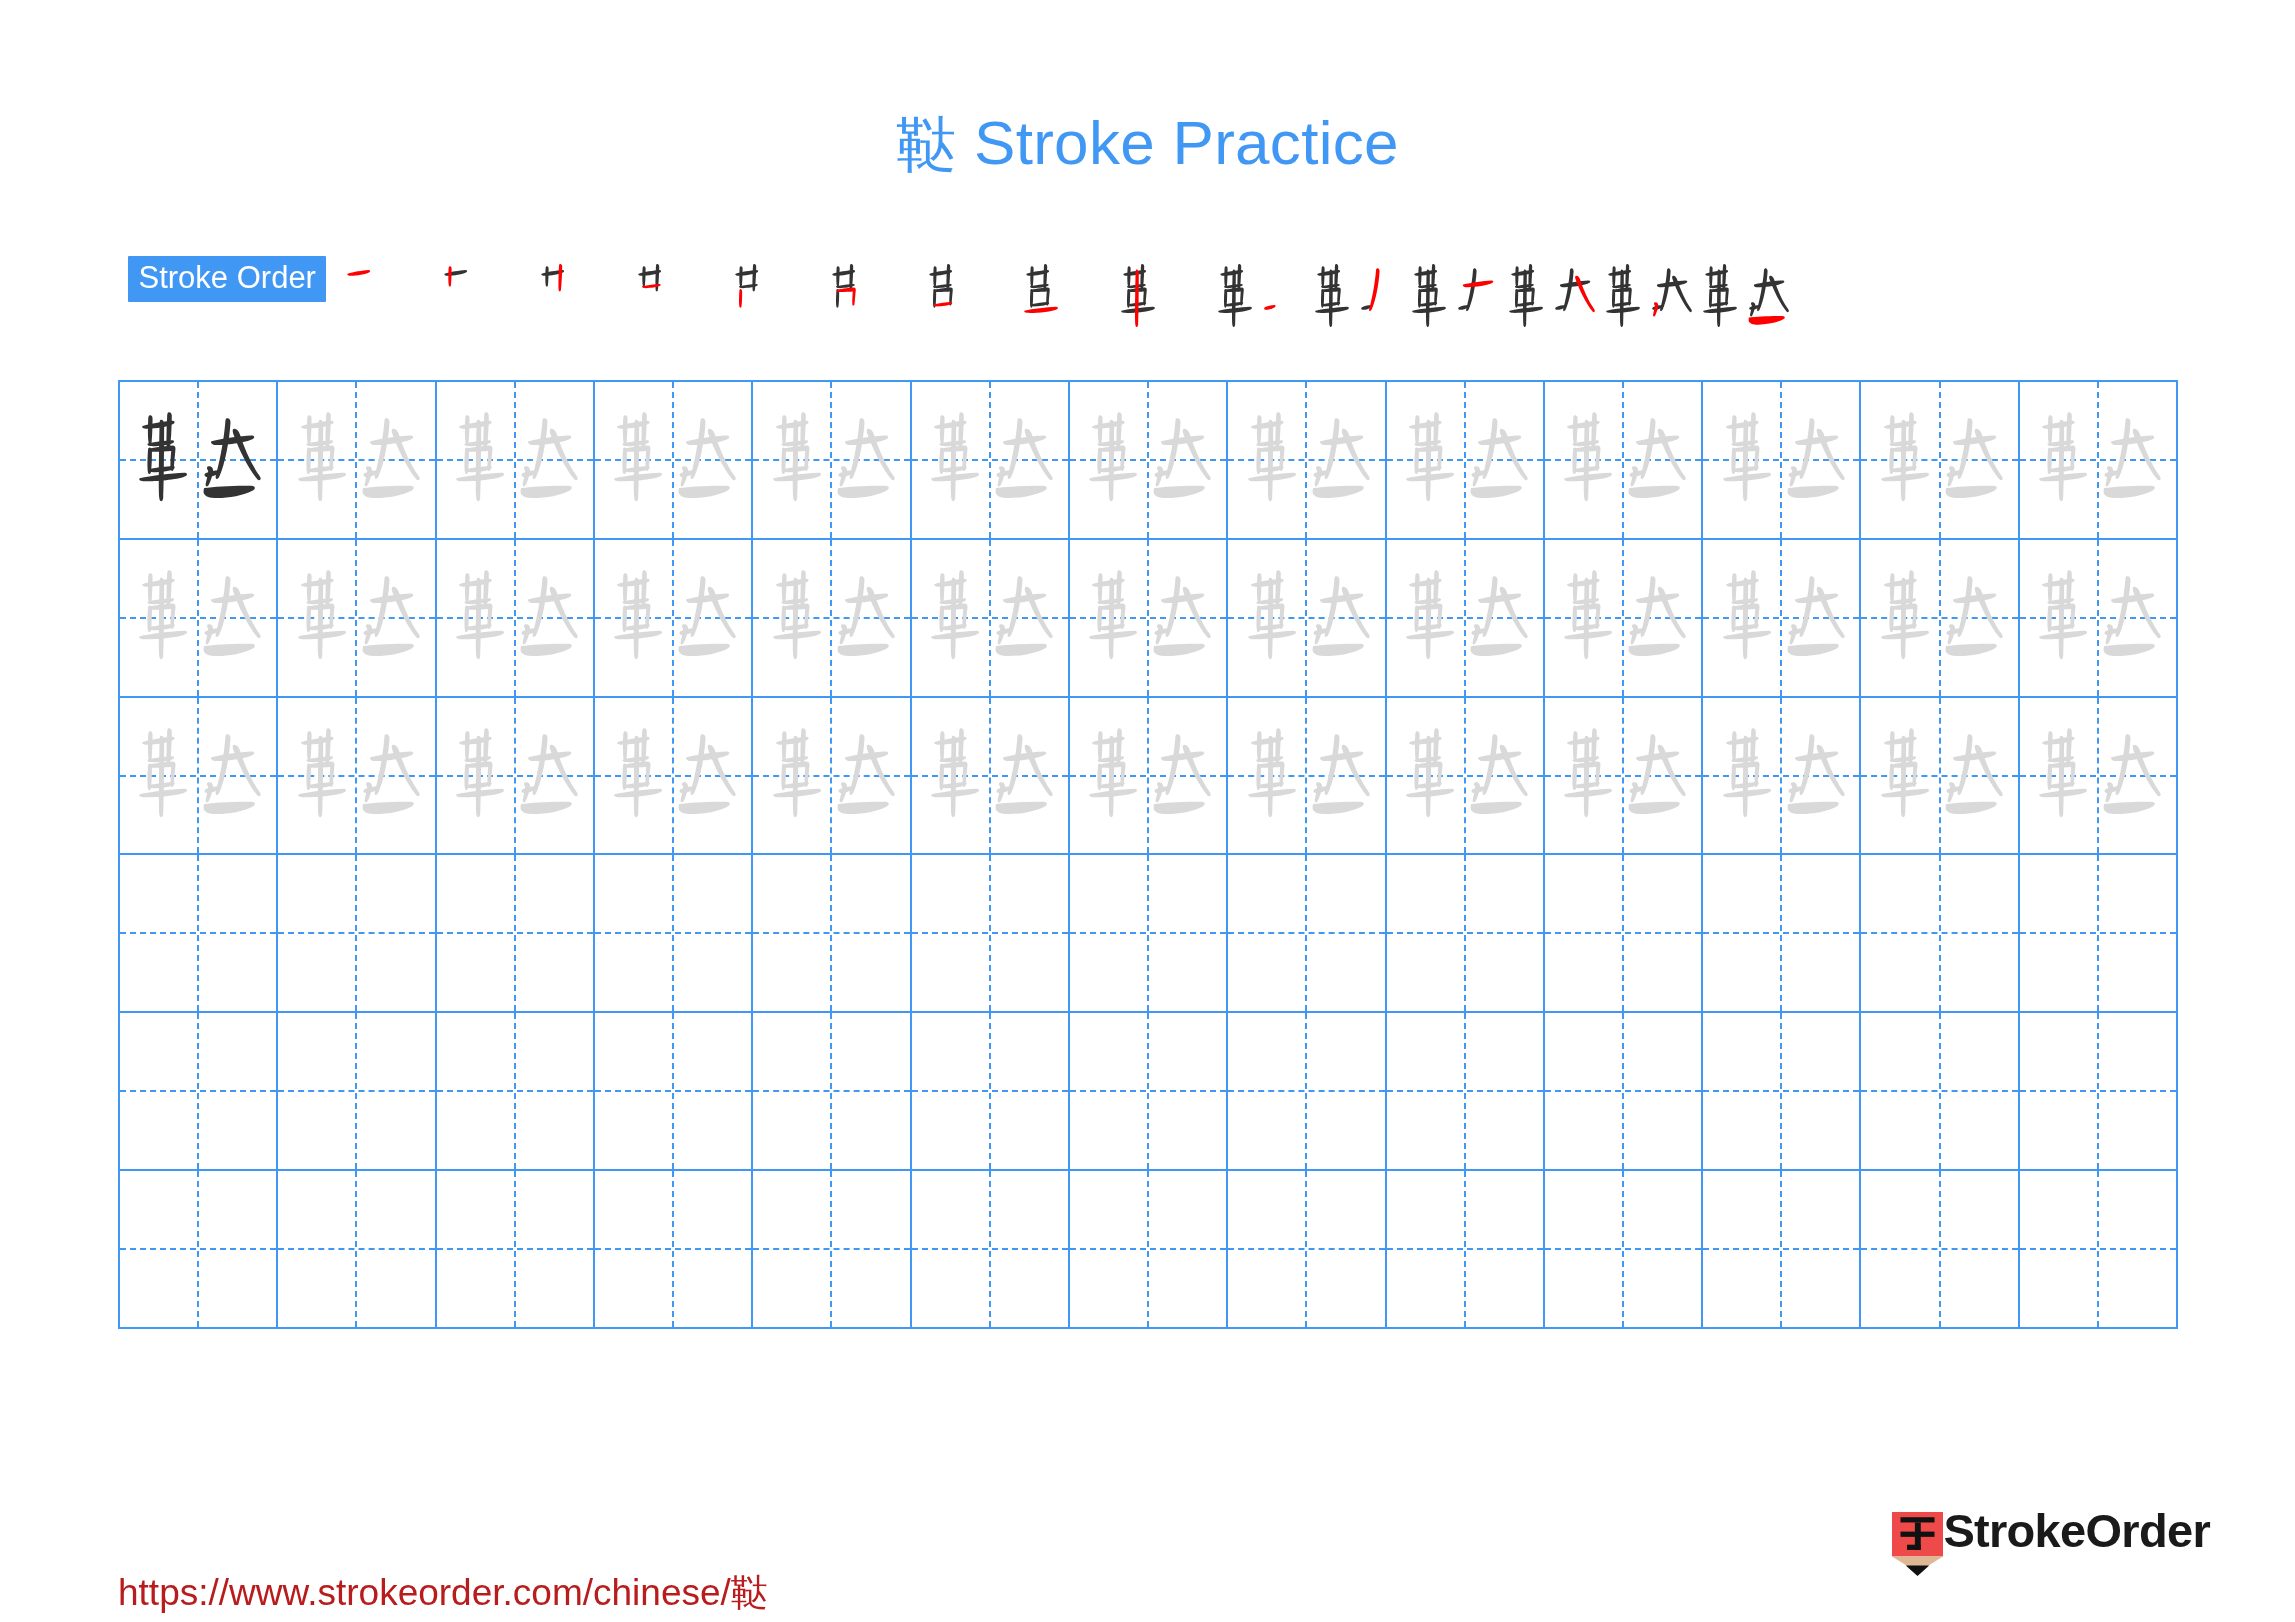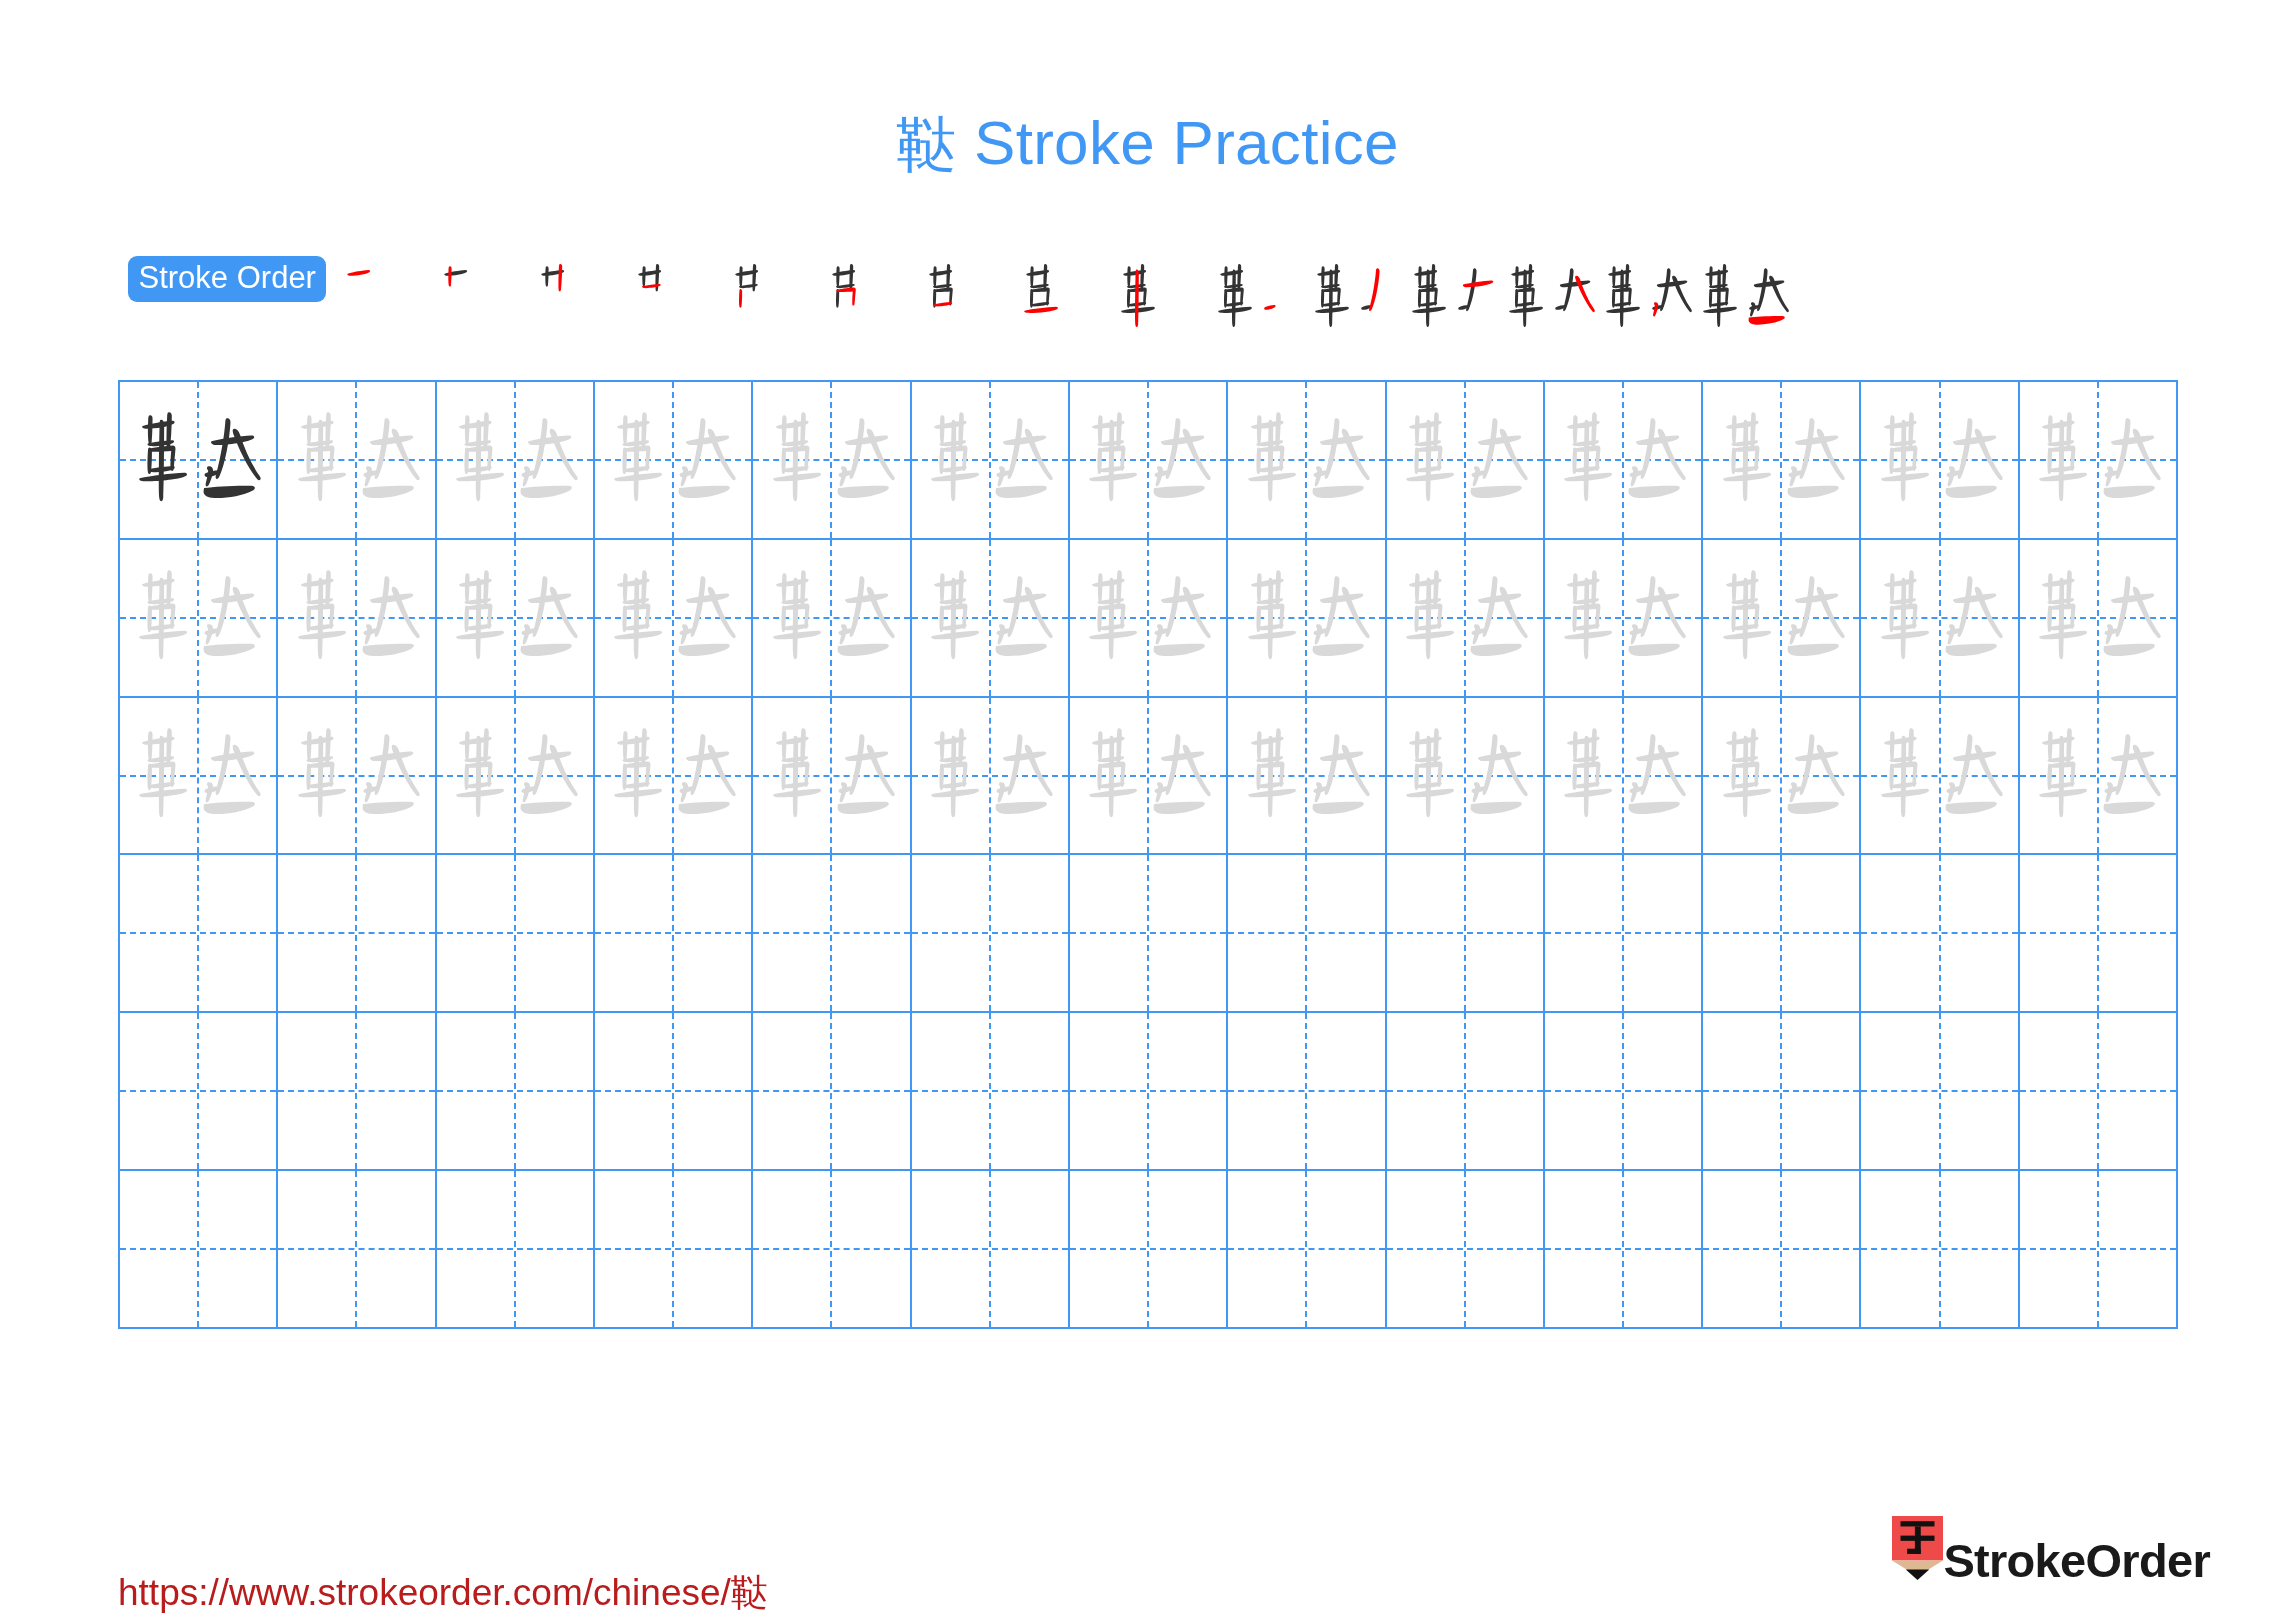--- a/index.html
+++ b/index.html
@@ -42,21 +42,21 @@
     width: 2042px;
     height: 85px;
     display: flex;
     align-items: flex-start;
   }
   #stroke-order-badge {
     background: #4098f4;
     color: #ffffff;
     font-size: 31px;
     font-weight: 400;
-    border-radius: 9px;
+    border-radius: 1px;
     padding: 5.9px 10.5px 8.5px 10.5px;
     line-height: 1;
     white-space: nowrap;
     flex: 0 0 auto;
     margin-top: 1.3px;
   }
   #stroke-steps {
     flex: 1 1 auto;
     display: flex;
     align-items: flex-start;
@@ -145,21 +145,21 @@
     font-size: 37px;
     color: #b91c1c;
     white-space: nowrap;
     letter-spacing: 0px;
   }
   #footer-logo {
     position: absolute;
     right: 85px;
     top: 1512px;
     display: flex;
-    align-items: flex-end;
+    align-items: flex-start;
     gap: 0;
     height: 72px;
   }
   #logo-mark {
     width: 51px;
     height: 68px;
     position: relative;
     flex: 0 0 auto;
   }
   #logo-mark svg { display: block; width: 51px; height: 68px; }

